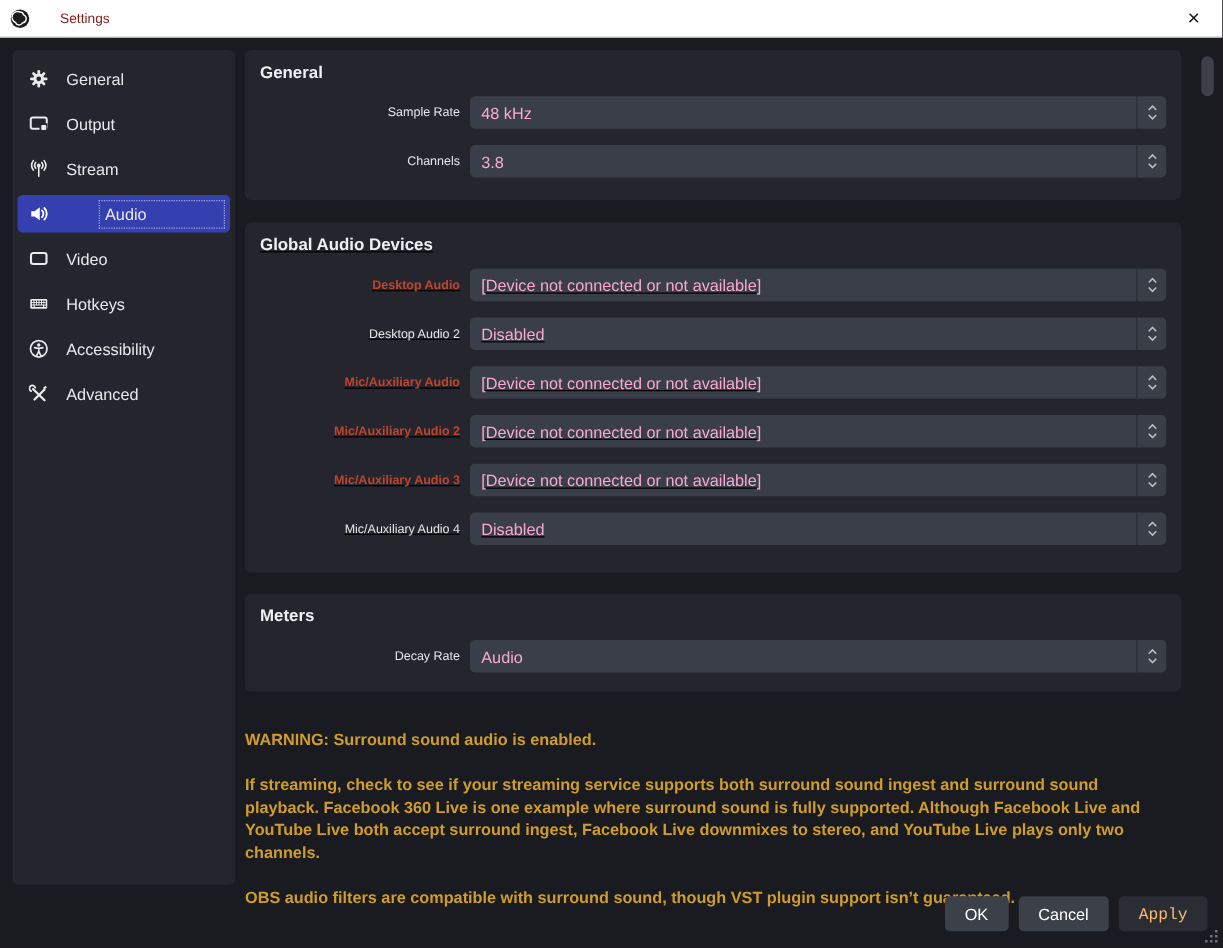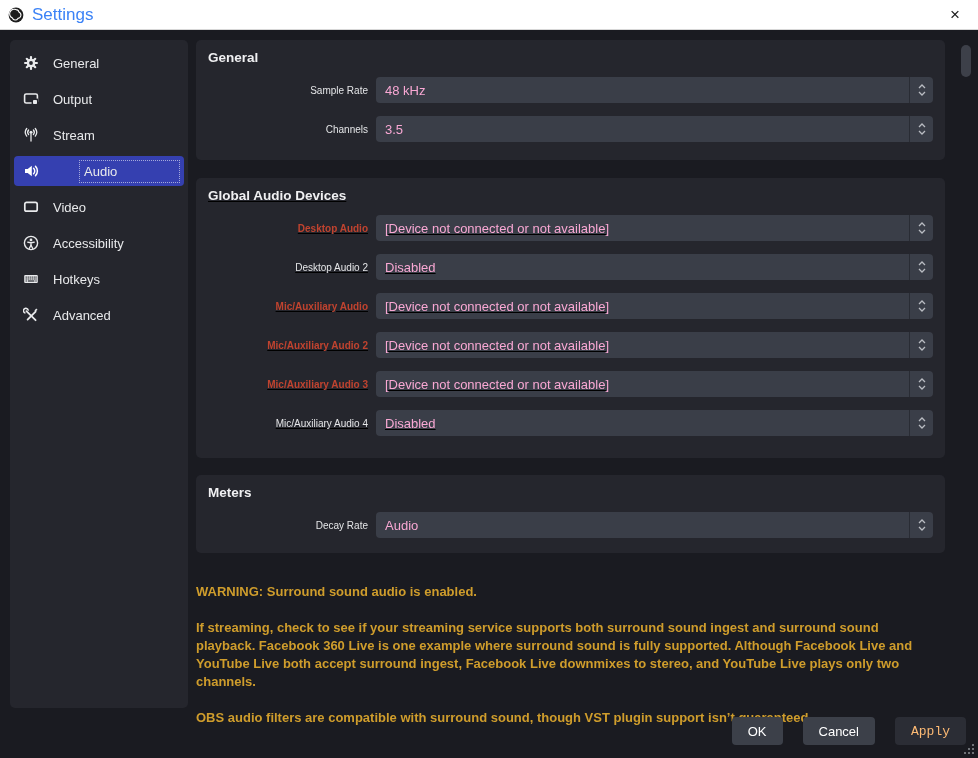--- a/index.html
+++ b/index.html
@@ -7,21 +7,21 @@
   body {
     font-family:"Liberation Sans","DejaVu Sans",sans-serif;
     background:#1a1b21; overflow:hidden; position:relative;
     -webkit-font-smoothing:antialiased;
   }
   
   .titlebar {
     height:30px; background:#ffffff; border-bottom:1px solid #d7d7d7;
     display:flex; align-items:center; padding:0 0 0 8px; position:relative;
   }
-  .titlebar .app-title { font-size:17px; color:#3b82f6; margin-left:8px; }
+  .titlebar .app-title { font-size:11px; color:#7f1d1d; margin-left:24px; }
   .titlebar .close-btn {
     position:absolute; right:0; top:0; width:46px; height:29px;
     display:flex; align-items:center; justify-content:center;
     font-size:17px; color:#1a1a1a; cursor:default;
   }
   
   .winbody { position:absolute; top:31px; left:0; right:0; bottom:0; }
   .panel { background:#25262d; border-radius:5px; }
   
   .sidebar {
@@ -64,21 +64,21 @@
   .warning {
     margin-top:30px; padding-right:4px;
     font-size:13px; font-weight:bold; color:#cf9d2c; line-height:18px;
   }
   .warning p { margin-bottom:18px; }
   .warning p:last-child { margin-bottom:0; }
   
   .scrollbar-track { position:absolute; right:6px; top:9px; width:12px; height:530px; }
   .scrollbar-thumb { position:absolute; left:1px; top:5px; width:10px; height:32px; background:#3d4049; border-radius:5px; }
   
-  .footer { position:absolute; right:12px; bottom:13px; display:flex; gap:20px; }
+  .footer { position:absolute; right:12px; bottom:13px; display:flex; gap:8px; }
   .btn {
     height:28px; padding:0 16px; background:#3c4049; border:none; border-radius:4px;
     color:#fff; font-size:13px; font-family:inherit; cursor:default;
     display:flex; align-items:center; justify-content:center;
   }
   .btn.disabled { background:#2b2d35; color:#fdba74;font-family:Liberation Mono, monospace; }
   .resize-grip { position:absolute; right:3px; bottom:3px; }
 </style>
 </head>
 <body>
@@ -141,34 +141,20 @@
         <path d="M12.5 3.4a6.5 6.5 0 010 9.2" stroke="#ffffff" stroke-width="1.5" fill="none" stroke-linecap="round"></path>
       </svg>
       <span class="nav-label">Audio</span>
     </div>
 
     <div class="nav-item">
       <svg width="16" height="16" viewBox="0 0 16 16">
         <rect x="1.8" y="3.4" width="12.4" height="8.8" rx="1.8" fill="none" stroke="#e9eaec" stroke-width="1.7"></rect>
       </svg>
       <span class="nav-label">Video</span>
-    </div>
-
-    <div class="nav-item">
-      <svg width="16" height="16" viewBox="0 0 16 16">
-        <circle cx="8" cy="8" r="6.6" fill="none" stroke="#e9eaec" stroke-width="1.4"></circle>
-        <circle cx="8" cy="4.9" r="1.4" fill="#e9eaec"></circle>
-        <g stroke="#e9eaec" stroke-width="1.3" fill="none" stroke-linecap="round">
-          <path d="M4.7 7.1c2.2.7 4.4.7 6.6 0"></path>
-          <path d="M8 7.8v2.5"></path>
-          <path d="M8 10.3l-1.7 3.1"></path>
-          <path d="M8 10.3l1.7 3.1"></path>
-        </g>
-      </svg>
-      <span class="nav-label">Accessibility</span>
     </div>
 
     <div class="nav-item">
       <svg width="16" height="16" viewBox="0 0 16 16">
         <rect x="1.2" y="4.1" width="13.6" height="7.8" rx="1" fill="#e9eaec"></rect>
         <g fill="#25262d">
           <rect x="2.6" y="5.5" width="1.2" height="1.2"></rect>
             <rect x="4.6" y="5.5" width="1.2" height="1.2"></rect>
           <rect x="6.6" y="5.5" width="1.2" height="1.2"></rect>
             <rect x="8.6" y="5.5" width="1.2" height="1.2"></rect>
@@ -183,20 +169,34 @@
           <rect x="2.6" y="9.4" width="1.2" height="1.2"></rect>
             <rect x="4.8" y="9.4" width="6.6" height="1.2"></rect>
           <rect x="12.4" y="9.4" width="1.2" height="1.2"></rect>
         </g>
       </svg>
       <span class="nav-label">Hotkeys</span>
     </div>
 
     <div class="nav-item">
       <svg width="16" height="16" viewBox="0 0 16 16">
+        <circle cx="8" cy="8" r="6.6" fill="none" stroke="#e9eaec" stroke-width="1.4"></circle>
+        <circle cx="8" cy="4.9" r="1.4" fill="#e9eaec"></circle>
+        <g stroke="#e9eaec" stroke-width="1.3" fill="none" stroke-linecap="round">
+          <path d="M4.7 7.1c2.2.7 4.4.7 6.6 0"></path>
+          <path d="M8 7.8v2.5"></path>
+          <path d="M8 10.3l-1.7 3.1"></path>
+          <path d="M8 10.3l1.7 3.1"></path>
+        </g>
+      </svg>
+      <span class="nav-label">Accessibility</span>
+    </div>
+
+    <div class="nav-item">
+      <svg width="16" height="16" viewBox="0 0 16 16">
         <g stroke="#e9eaec" stroke-width="1.8" stroke-linecap="round">
           <path d="M4.6 12.6l8-8"></path>
           <path d="M3.4 4.2l9.2 9"></path>
         </g>
         <path d="M5.2 3.1A2.4 2.4 0 101.9 5.9" fill="none" stroke="#e9eaec" stroke-width="1.5" stroke-linecap="round"></path>
         <path d="M12.6 4.6l1.9-1.9-1.2-1.2-1.9 1.9z" fill="#e9eaec"></path>
       </svg>
       <span class="nav-label">Advanced</span>
     </div>
   </nav>
@@ -215,21 +215,21 @@
               </svg>
             <svg width="8" height="5" viewBox="0 0 8 5">
                 <path d="M1 1l3 3 3-3" stroke="#b9bcc2" stroke-width="1.3" fill="none"></path>
               </svg>
           </span>
         </div>
       </div>
       <div class="row">
         <span class="row-label" data-alert="false">Channels</span>
         <div class="combo">
-          <span class="combo-value">3.5</span>
+          <span class="combo-value">3.8</span>
           <span class="combo-spin">
             <svg width="8" height="5" viewBox="0 0 8 5">
                 <path d="M1 4l3-3 3 3" stroke="#b9bcc2" stroke-width="1.3" fill="none"></path>
               </svg>
             <svg width="8" height="5" viewBox="0 0 8 5">
                 <path d="M1 1l3 3 3-3" stroke="#b9bcc2" stroke-width="1.3" fill="none"></path>
               </svg>
           </span>
         </div>
       </div>

